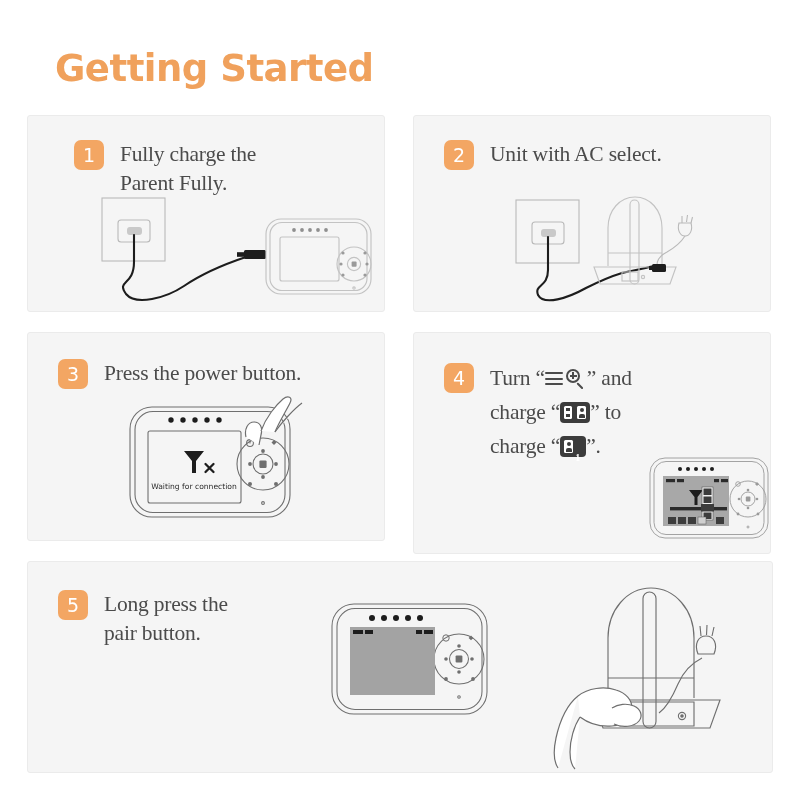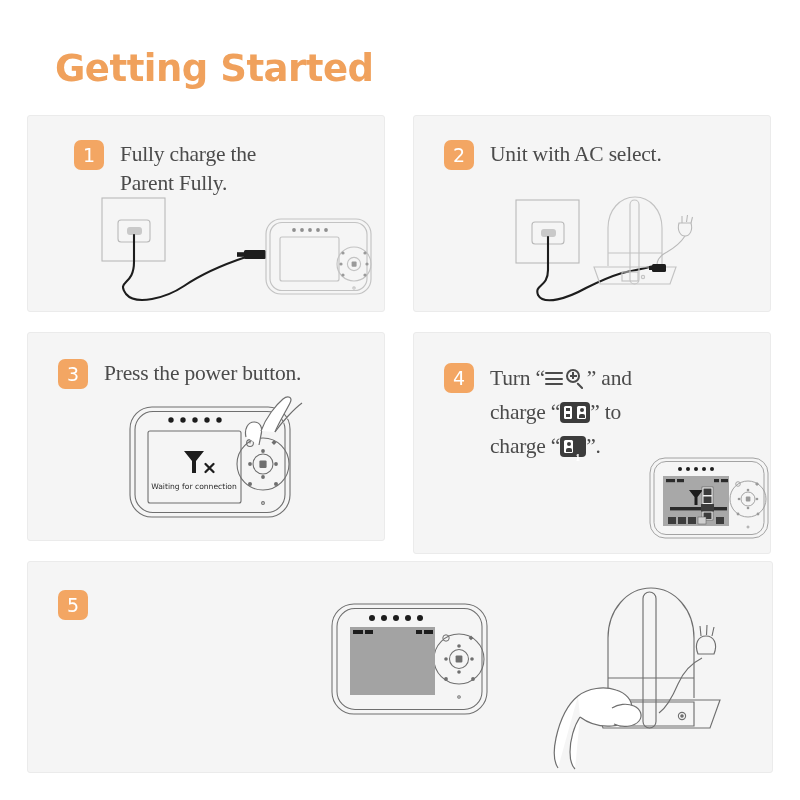--- a/index.html
+++ b/index.html
@@ -288,20 +288,24 @@
         <circle cx="93" cy="48" r="1.3"></circle>
         <circle cx="111" cy="48" r="1.3"></circle>
         <circle cx="92" cy="63" r="1.4"></circle>
         <circle cx="112" cy="63" r="1.4"></circle>
       </g>
     </svg>
   </div>
 
   <div class="card" id="card5">
     <span class="badge" style="left:30px;top:28px;">5</span>
+    <div class="step-text" style="left:76px;top:28px;width:220px;">
+      <div>Long press the</div>
+      <div>pair button.</div>
+    </div>
 
     <svg class="ill" style="left:300px;top:34px;" width="170" height="130" viewBox="0 0 170 130">
       <g fill="none" stroke="#6f6f6f" stroke-width="1.05">
         <rect x="4" y="8" width="155" height="110" rx="22"></rect>
         <rect x="9" y="12.5" width="145" height="101" rx="18"></rect>
         <circle cx="131" cy="63" r="25"></circle>
         <circle cx="131" cy="63" r="9.5"></circle>
         <circle cx="131" cy="101" r="1.3"></circle>
       </g>
       <g fill="#1d1d1d">

